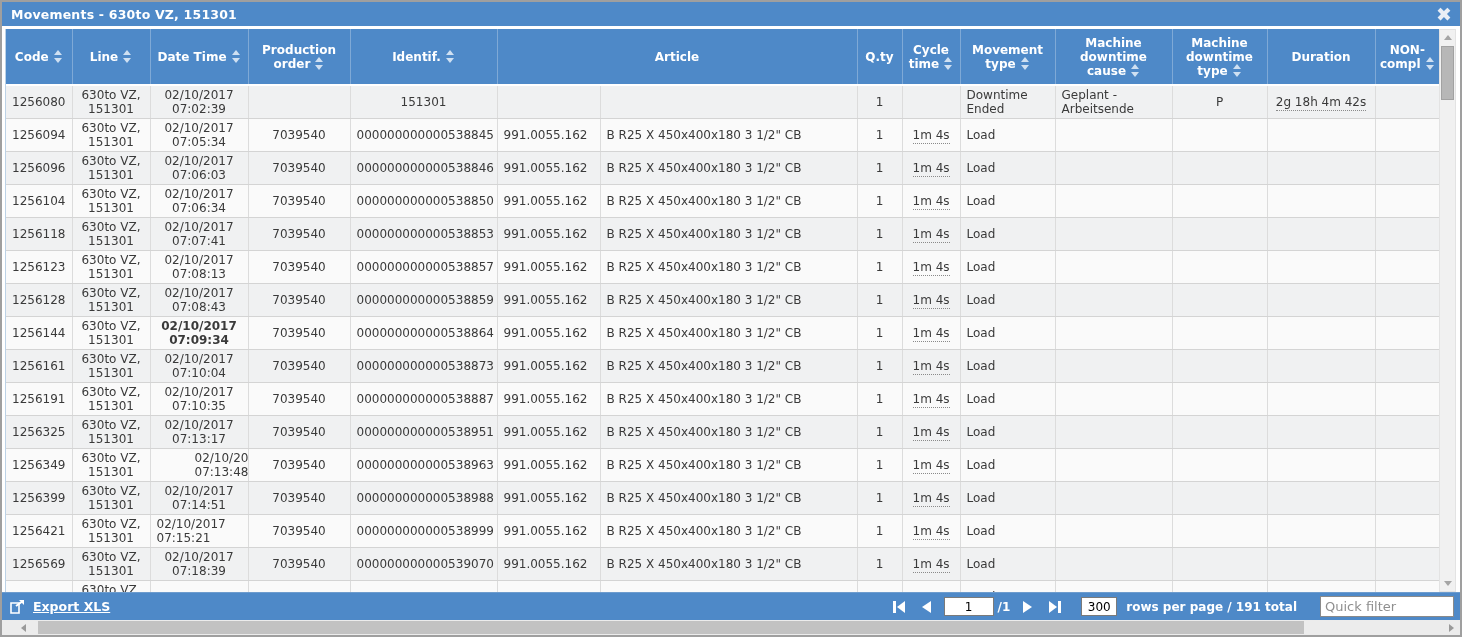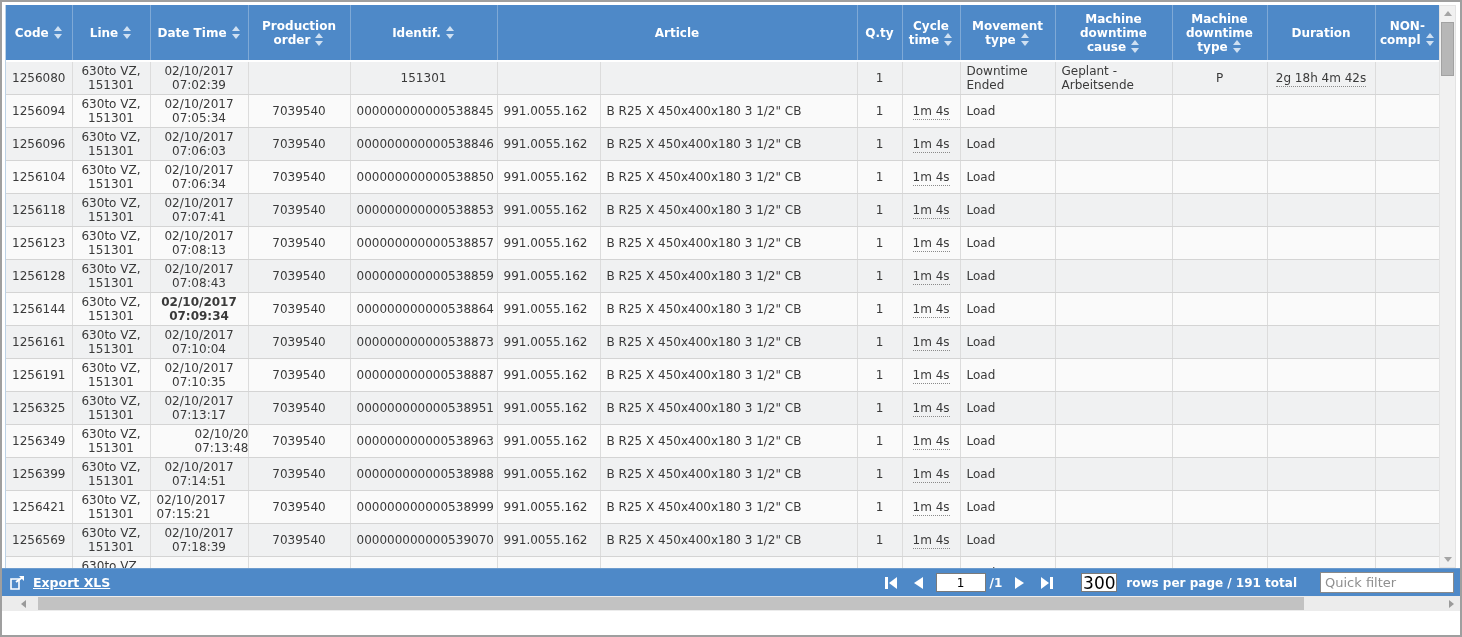--- a/index.html
+++ b/index.html
@@ -105,22 +105,22 @@
   }
   .export { display:flex; align-items:center; gap:6px; cursor:pointer; }
   .export a { color:#fff; text-decoration: underline; font-size:12.5px; }
   .pager { margin-left:auto; display:flex; align-items:center; gap:9px; }
   .pgbtn { width:18px; height:16px; display:flex; align-items:center; justify-content:center; cursor:pointer; }
   .pager input.page {
     width: 50px; height: 19px; border: 1px solid #7a7a7a;
     font-size: 12px; text-align: center; font-family:"DejaVu Sans",sans-serif;
   }
   .pager input.rpp {
-    width: 36px; height: 19px; border: 1px solid #7a7a7a; margin-left: 16px;
-    font-size: 17px; text-align: center; font-family:"DejaVu Sans",sans-serif;
+    width: 36px; height: 19px; border: 1px solid #7a7a7a; margin-left: 8px;
+    font-size: 12px; text-align: center; font-family:"DejaVu Sans",sans-serif;
   }
   .pager .slash { margin-left:-5px; }
   .quick {
     width: 134px; height: 21px; margin-left: 14px;
     border: 1px solid #8a8a8a; font-size: 13px; padding: 0 4px;
     font-family:"DejaVu Sans",sans-serif; color:#444;
   }
   .quick::placeholder { color:#8f8f8f; }
   
   .hscroll {
@@ -145,20 +145,24 @@
     position:absolute; top:1px; left:36px; width:1266px; height:13px;
     background:#c2c2c2; cursor: grab;
   }
   svg { display:block; }
 </style>
 </head>
 <body>
 
 <div class="window">
 
+  <div class="titlebar">
+    <span class="title">Movements - 630to VZ, 151301</span>
+    <span class="close">✖</span>
+  </div>
 
   <div class="table-area">
     <div class="grid-clip">
       <table class="grid">
         <colgroup>
           <col style="width:66px">
             <col style="width:78px">
             <col style="width:98px">
           <col style="width:102px">
             <col style="width:147px">

